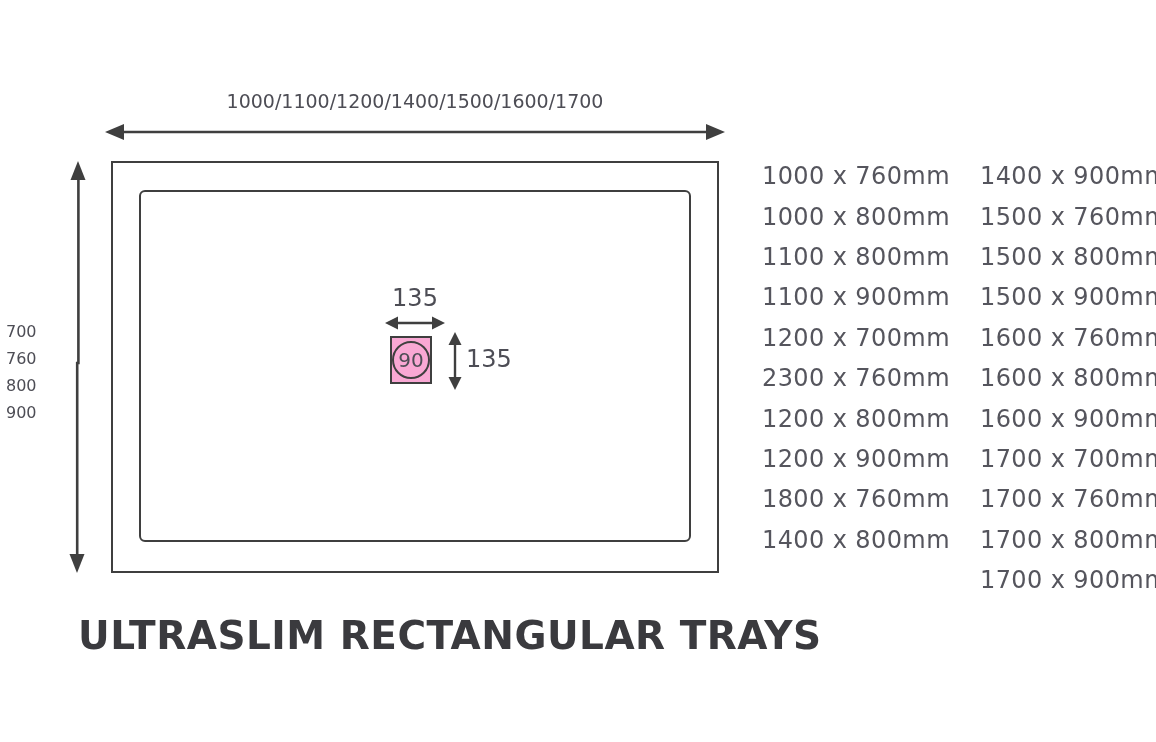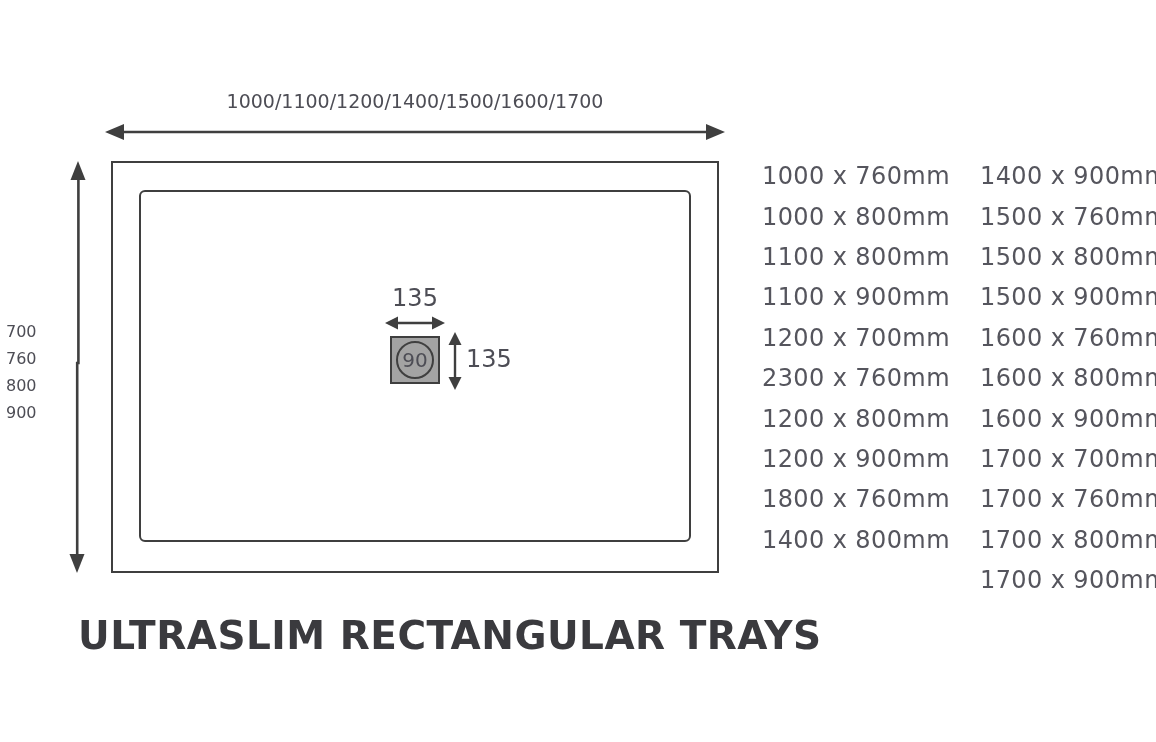--- a/index.html
+++ b/index.html
@@ -81,28 +81,28 @@
   .waste-height-label {
     left: 466px;
     top: 344px;
     font-size: 24px;
     line-height: 30px;
   }
   .waste-square {
     position: absolute;
     left: 390px;
     top: 336px;
-    width: 50px;
+    width: 42px;
     height: 48px;
     box-sizing: border-box;
     border: 2px solid var(--color-line, #3f3f3f);
     display: flex;
     align-items: center;
     justify-content: center;
-    background: #a3a3a3;
+    background: #f9a8d4;
   }
   .waste-circle {
     width: 38px;
     height: 38px;
     box-sizing: border-box;
     border: 2px solid var(--color-line, #3f3f3f);
     border-radius: 50%;
     display: flex;
     align-items: center;
     justify-content: center;

